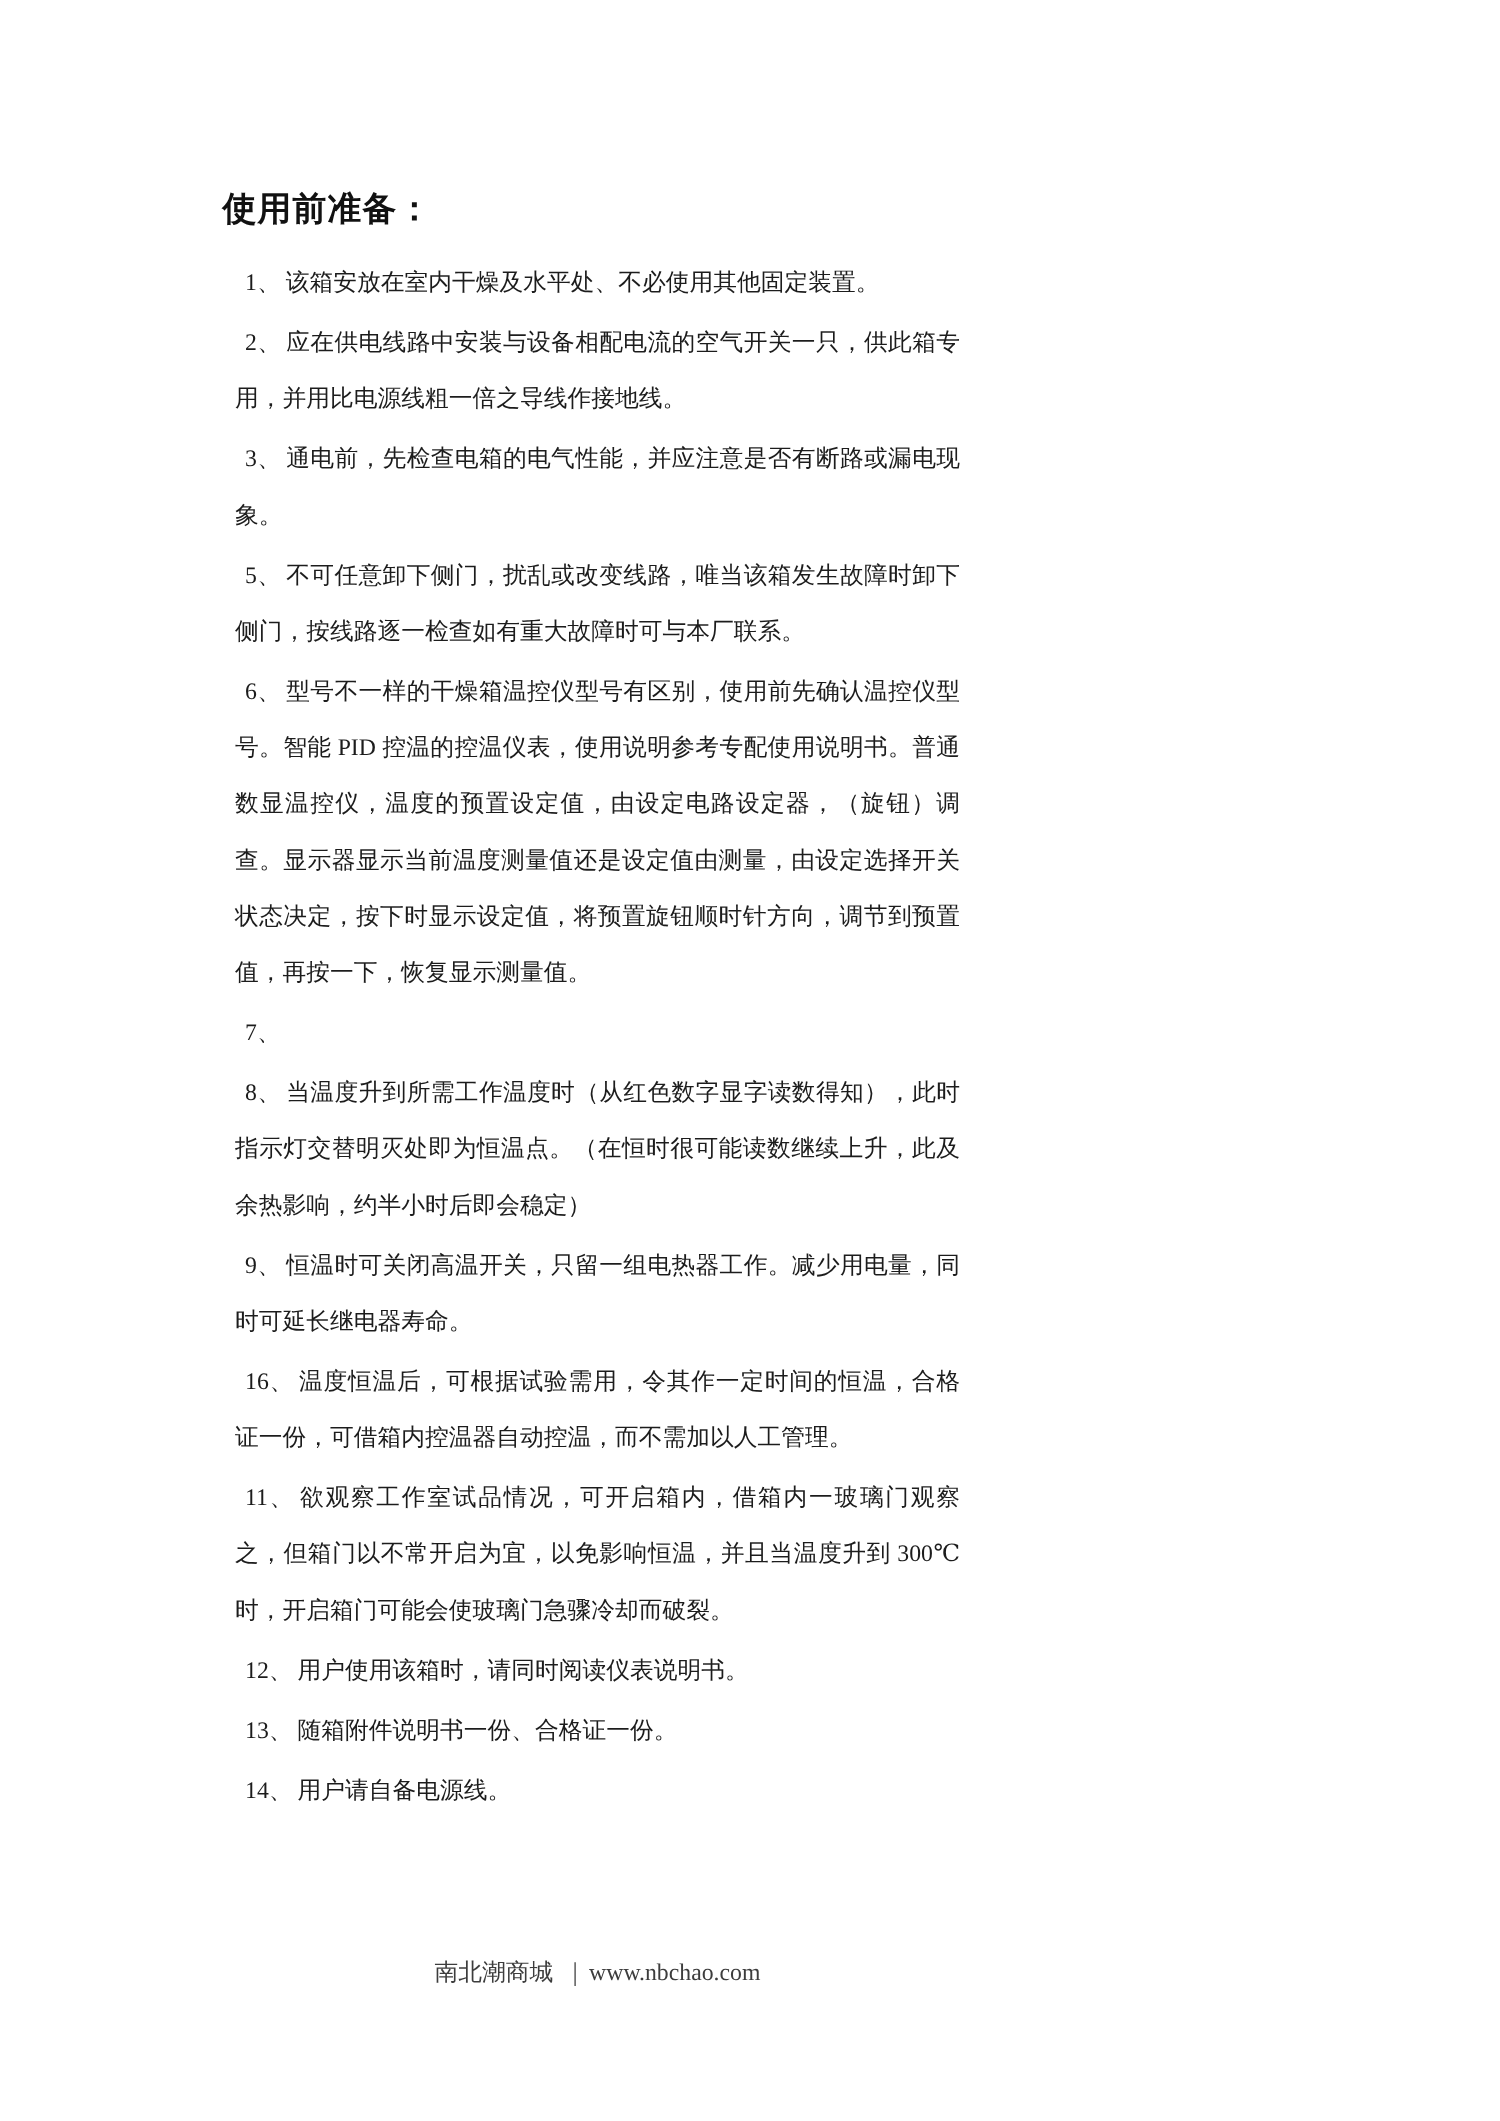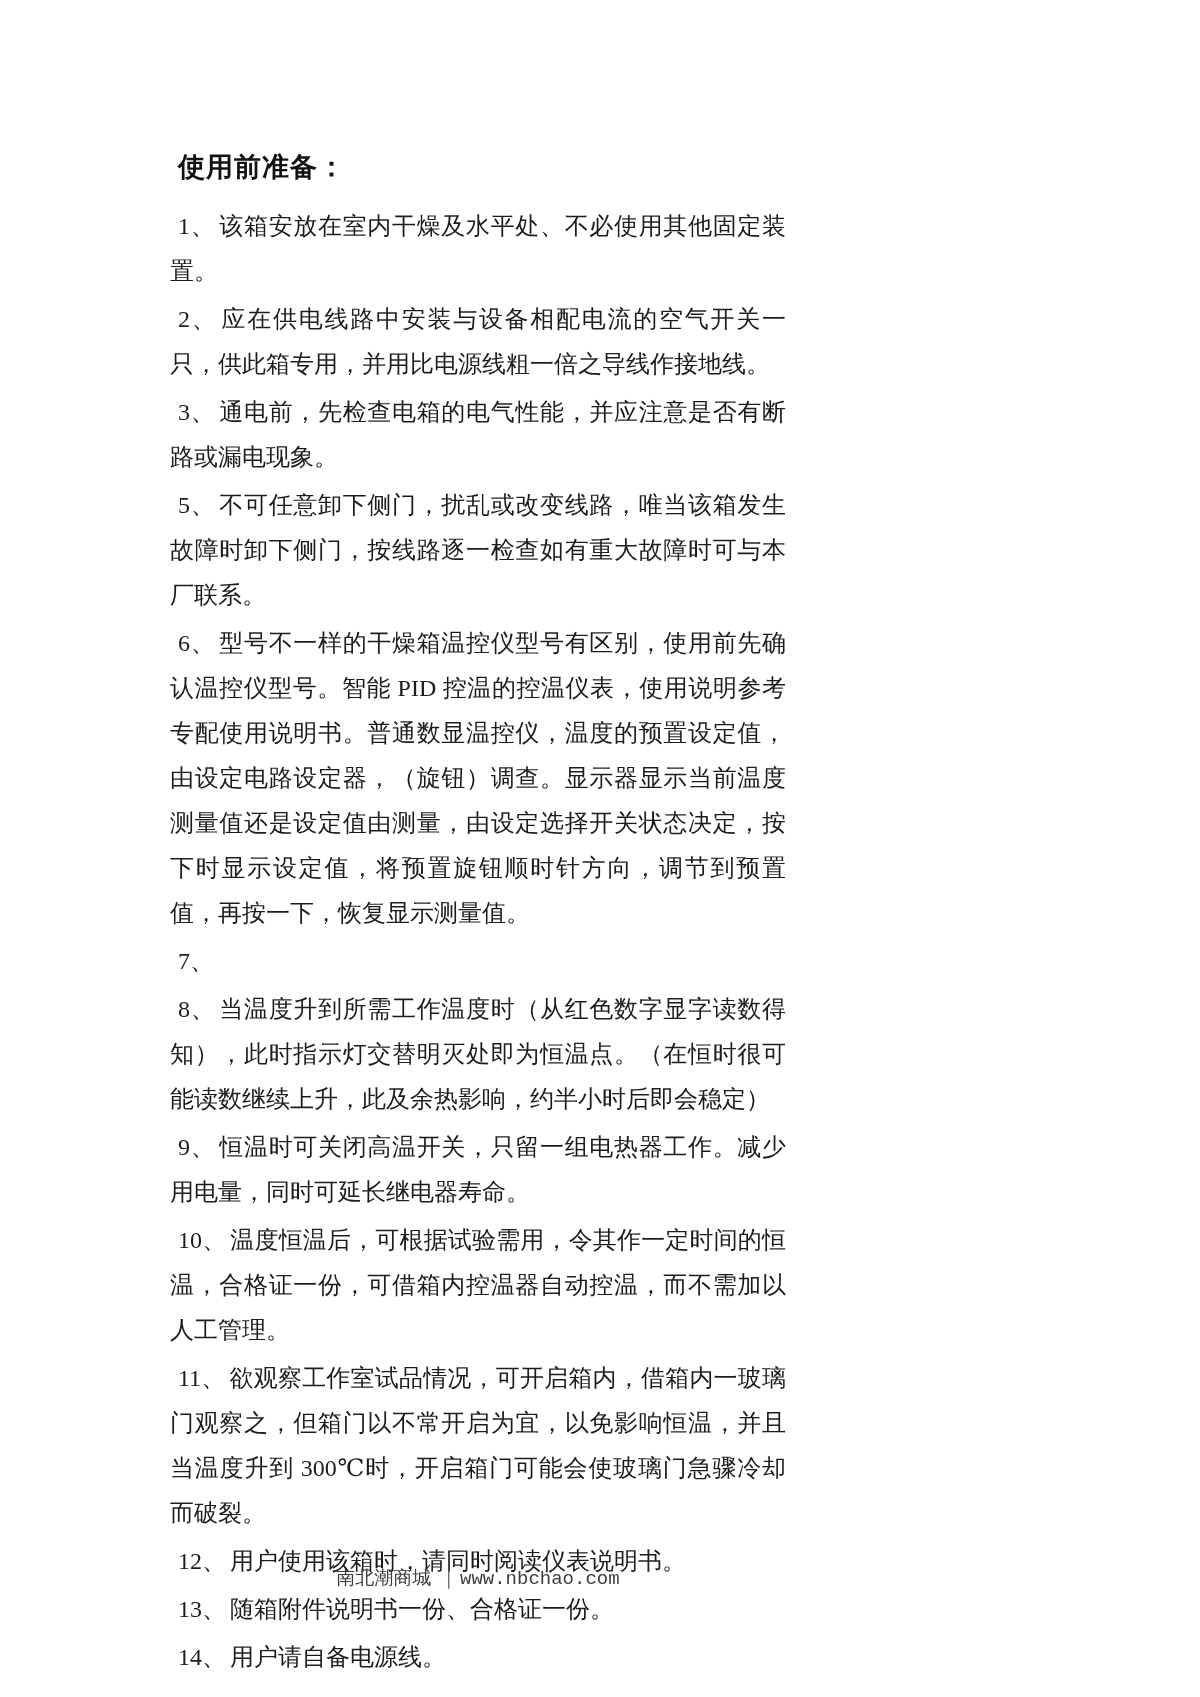--- a/index.html
+++ b/index.html
@@ -20,39 +20,39 @@
   .doc-title {
     margin: 0 0 20px 8px;
     font-family: "Liberation Sans", "DejaVu Sans", sans-serif;
     font-weight: 700;
     font-size: 27px;
     line-height: 34px;
     color: #111111;
     letter-spacing: 1px;
   }
   .instruction-list p {
-    margin: 3px 0;
-    font-size: 24px;
+    margin: 3px 18px;
+    font-size: 19px;
     line-height: 45px;
     text-align: justify;
     text-indent: 8px;
     word-break: break-word;
   }
   .item-number {
     padding-right: 4px;
   }
   .footer {
     position: absolute;
     left: 0;
     right: 0;
     top: 1565px;
     text-align: center;
     font-size: 19px;
     color: #3d3d3d;
-    font-family: Liberation Mono, monospace;
+    font-family: Liberation Serif, serif;
   }
   .footer .sep {
     margin: 0 2px 0 8px;
     color: #555555;
   }
 </style>
 </head>
 <body>
 
 <div class="page">
@@ -70,21 +70,21 @@
   <p><span class="item-number">5、</span><span>不可任意卸下侧门，扰乱或改变线路，唯当该箱发生故障时卸下侧门，按线路逐一检查如有重大故障时可与本厂联系。</span></p>
 
   <p><span class="item-number">6、</span><span>型号不一样的干燥箱温控仪型号有区别，使用前先确认温控仪型号。智能 PID 控温的控温仪表，使用说明参考专配使用说明书。普通数显温控仪，温度的预置设定值，由设定电路设定器，（旋钮）调查。显示器显示当前温度测量值还是设定值由测量，由设定选择开关状态决定，按下时显示设定值，将预置旋钮顺时针方向，调节到预置值，再按一下，恢复显示测量值。</span></p>
 
   <p><span class="item-number">7、</span><span></span></p>
 
   <p><span class="item-number">8、</span><span>当温度升到所需工作温度时（从红色数字显字读数得知），此时指示灯交替明灭处即为恒温点。（在恒时很可能读数继续上升，此及余热影响，约半小时后即会稳定）</span></p>
 
   <p><span class="item-number">9、</span><span>恒温时可关闭高温开关，只留一组电热器工作。减少用电量，同时可延长继电器寿命。</span></p>
 
-  <p><span class="item-number">10、</span><span>温度恒温后，可根据试验需用，令其作一定时间的恒温，合格证一份，可借箱内控温器自动控温，而不需加以人工管理。</span></p>
+  <p><span class="item-number">16、</span><span>温度恒温后，可根据试验需用，令其作一定时间的恒温，合格证一份，可借箱内控温器自动控温，而不需加以人工管理。</span></p>
 
   <p><span class="item-number">11、</span><span>欲观察工作室试品情况，可开启箱内，借箱内一玻璃门观察之，但箱门以不常开启为宜，以免影响恒温，并且当温度升到 300℃时，开启箱门可能会使玻璃门急骤冷却而破裂。</span></p>
 
   <p><span class="item-number">12、</span><span>用户使用该箱时，请同时阅读仪表说明书。</span></p>
 
   <p><span class="item-number">13、</span><span>随箱附件说明书一份、合格证一份。</span></p>
 
   <p><span class="item-number">14、</span><span>用户请自备电源线。</span></p>
 </div>
 

